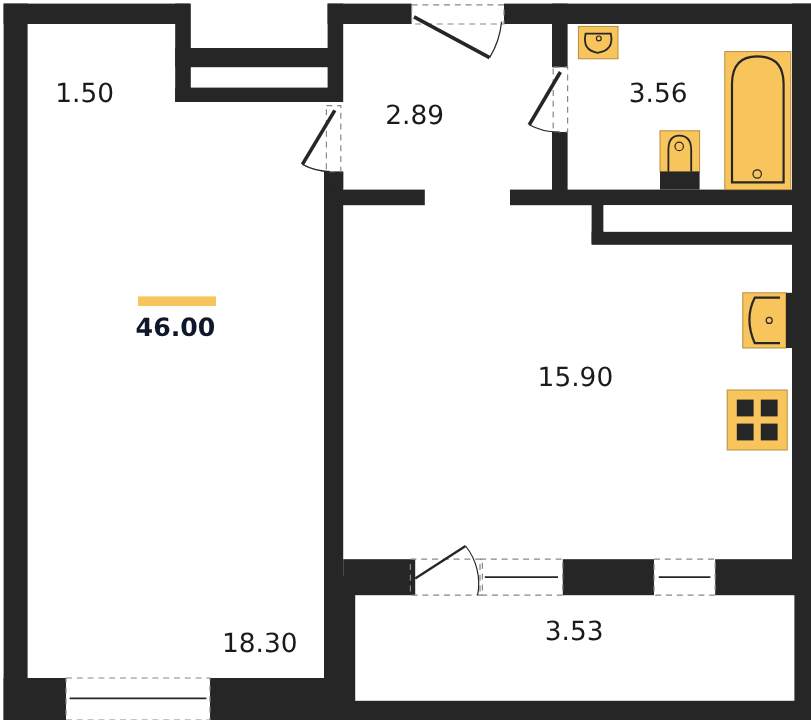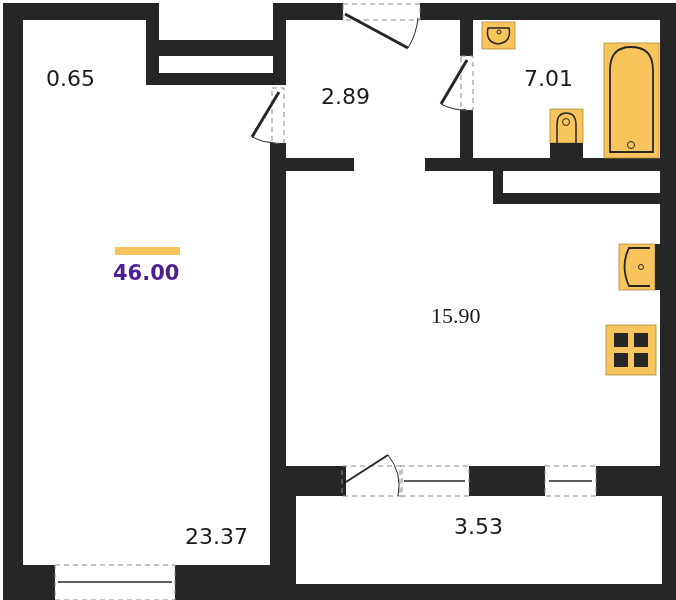--- a/index.html
+++ b/index.html
@@ -1,19 +1,19 @@
 <!DOCTYPE html>
 <html><head>
 <meta charset="utf-8">
 <style>
   html, body { margin: 0; padding: 0; background: #ffffff; }
   body { width: 676px; height: 600px; position: relative; overflow: hidden; font-family: "Liberation Sans", sans-serif; }
   svg { position: absolute; left: 0; top: 0; }
   .label { position: absolute; font-family: "DejaVu Sans", sans-serif; font-size: 22px; color: #1a1a1a; }
-  .total { position: absolute; font-family: "DejaVu Sans", sans-serif; font-weight: bold; font-size: 21px; color: #4c1d95; }
+  .total { position: absolute; font-family: "DejaVu Sans", sans-serif; font-weight: bold; font-size: 21px; color: #0f172a; }
   .total-bar { position: absolute; height: 8px; }
 </style>
 </head>
 <body>
 
 <svg width="676" height="600" viewBox="0 0 676 600">
   <g fill="#262626">
 
     <rect x="3" y="3" width="20" height="597"></rect>
     <rect x="3" y="3" width="155" height="17"></rect>
@@ -100,21 +100,21 @@
     <rect x="655" y="244" width="6" height="46" fill="#262626"></rect>
 
     <rect x="606" y="325" width="50" height="50" fill="#F8C45C" stroke="#b08a3c" stroke-width="0.8"></rect>
     <rect x="614" y="333" width="14" height="14" fill="#262626"></rect>
     <rect x="634" y="333" width="14" height="14" fill="#262626"></rect>
     <rect x="614" y="353" width="14" height="14" fill="#262626"></rect>
     <rect x="634" y="353" width="14" height="14" fill="#262626"></rect>
   </g>
 </svg>
 
-<div class="label" style="left:46px; top:66px;">0.65</div>
+<div class="label" style="left:46px; top:66px;">1.50</div>
 <div class="label" style="left:321px; top:84px;">2.89</div>
-<div class="label" style="left:524px; top:66px;">7.01</div>
-<div class="label" style="left:431px; top:303px;font-family:Liberation Serif, serif;">15.90</div>
-<div class="label" style="left:185px; top:524px;">23.37</div>
+<div class="label" style="left:524px; top:66px;">3.56</div>
+<div class="label" style="left:448px; top:303px;">15.90</div>
+<div class="label" style="left:185px; top:524px;">18.30</div>
 <div class="label" style="left:454px; top:514px;">3.53</div>
 
 <div class="total-bar" style="left:115px; top:247px; width:65px; background:#F8C45C;"></div>
 <div class="total" style="left:113px; top:261px;">46.00</div>
 
 </body></html>

